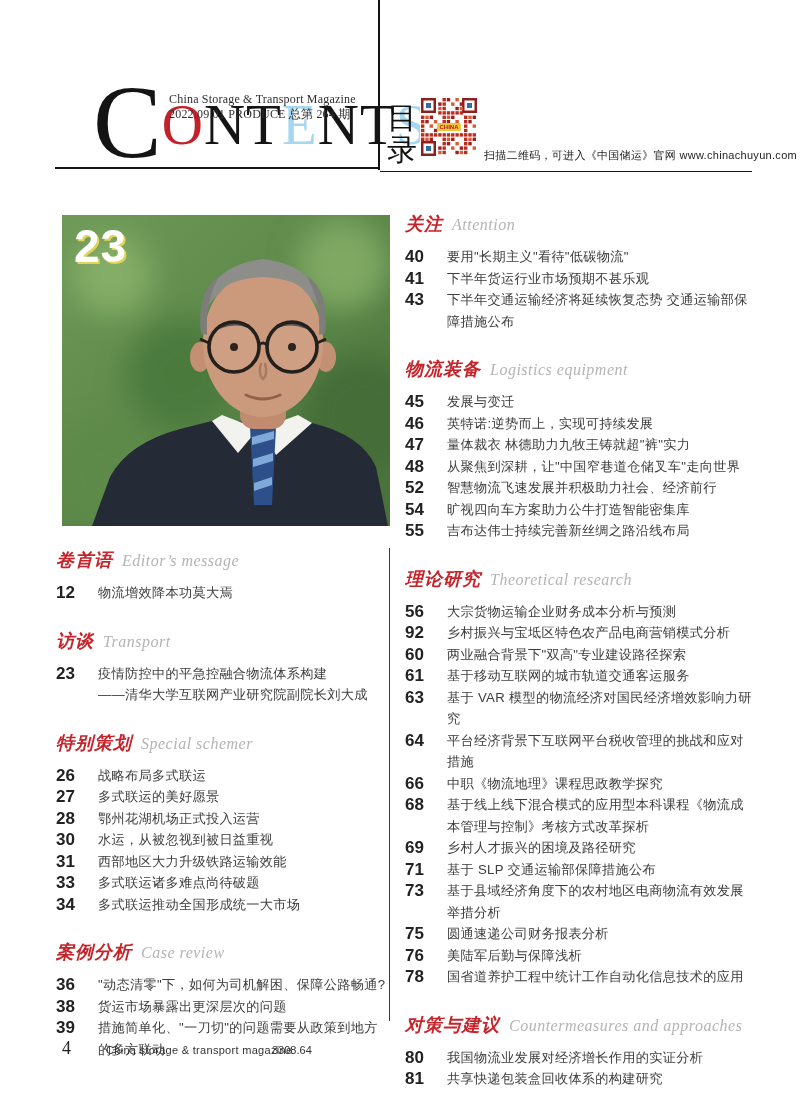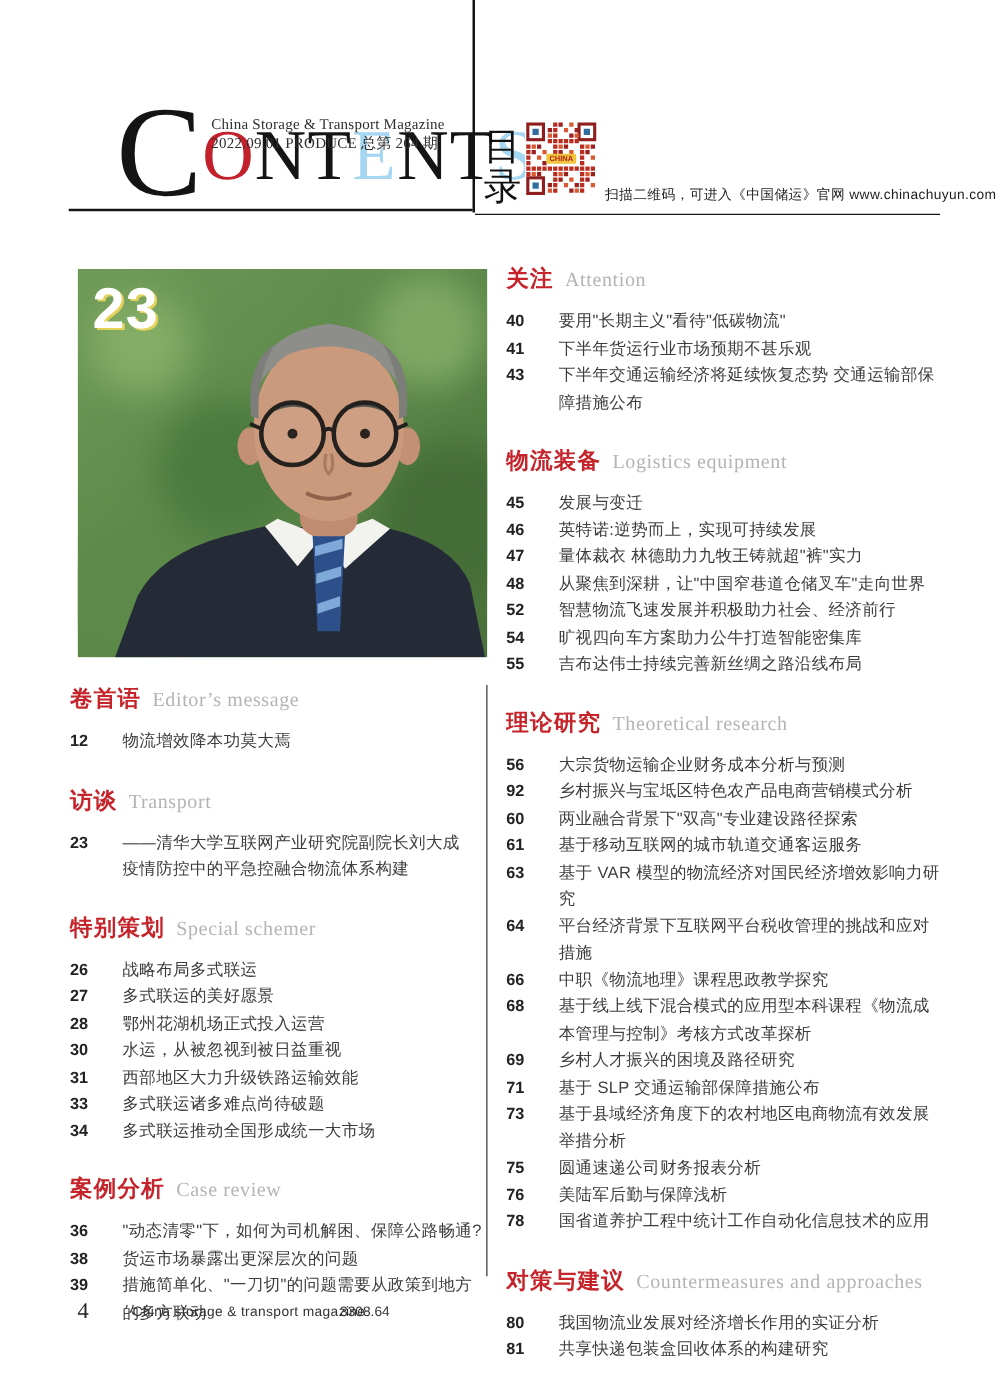--- a/index.html
+++ b/index.html
@@ -34,26 +34,26 @@
                  color:#ffffff; letter-spacing:1px; text-shadow:2px 2px 0 rgba(233,212,90,.95);
                  font-family:"Liberation Sans",sans-serif; }
 
   
   .col { position:absolute; }
   .col-left  { left:56px;  top:546px; width:332px; }
   .col-right { left:405px; top:210px; width:352px; }
   .center-divider { position:absolute; left:389px; top:548px; width:1px; height:473px; background:#3a3a3a; }
 
   .sec { margin-bottom:23px; }
-  .sec h2 { font-weight:normal; margin:0 0 9px 0; line-height:24px; white-space:nowrap; }
+  .sec h2 { font-weight:normal; margin:0 0 9px 0; line-height:24px; white-space:nowrap;font-style:italic; }
   .sec h2 .zh { color:#c5242b; font-size:18px; font-weight:bold; letter-spacing:1px; }
   .sec h2 .en { color:#b4b4b4; font-size:16px; font-family:"Liberation Serif","DejaVu Serif",serif;
                 margin-left:9px; letter-spacing:0.5px; }
   .row { display:flex; align-items:flex-start; }
-  .row .num { flex:0 0 42px; font-size:13px; font-weight:bold; color:#222; line-height:21.5px; }
+  .row .num { flex:0 0 42px; font-size:17px; font-weight:bold; color:#222; line-height:21.5px; }
   .row .tl { flex:1; font-size:13.2px; color:#3d3d3d; line-height:21.5px; letter-spacing:0.3px; }
 
   
   .footer { position:absolute; left:56px; top:1038px; width:700px; height:24px; }
   .footer .fp { position:absolute; left:6px; top:0; font-family:"Liberation Serif","DejaVu Serif",serif;
                 font-size:18px; color:#222; }
   .footer .fm { position:absolute; left:50px; top:6px; font-size:11px; color:#333; letter-spacing:0.3px; }
   .footer .fd { position:absolute; left:216px; top:6px; font-size:11px; color:#333; }
 </style>
 </head>
@@ -253,22 +253,22 @@
           <div class="tl">
             <div>物流增效降本功莫大焉</div>
           </div>
         </div>
       </section>
       <section class="sec">
         <h2><span class="zh">访谈</span><span class="en">Transport</span></h2>
         <div class="row">
           <span class="num">23</span>
           <div class="tl">
+            <div>疫情防控中的平急控融合物流体系构建</div>
             <div>——清华大学互联网产业研究院副院长刘大成</div>
-            <div>疫情防控中的平急控融合物流体系构建</div>
           </div>
         </div>
       </section>
       <section class="sec">
         <h2><span class="zh">特别策划</span><span class="en">Special schemer</span></h2>
         <div class="row">
           <span class="num">26</span>
           <div class="tl">
             <div>战略布局多式联运</div>
           </div>

